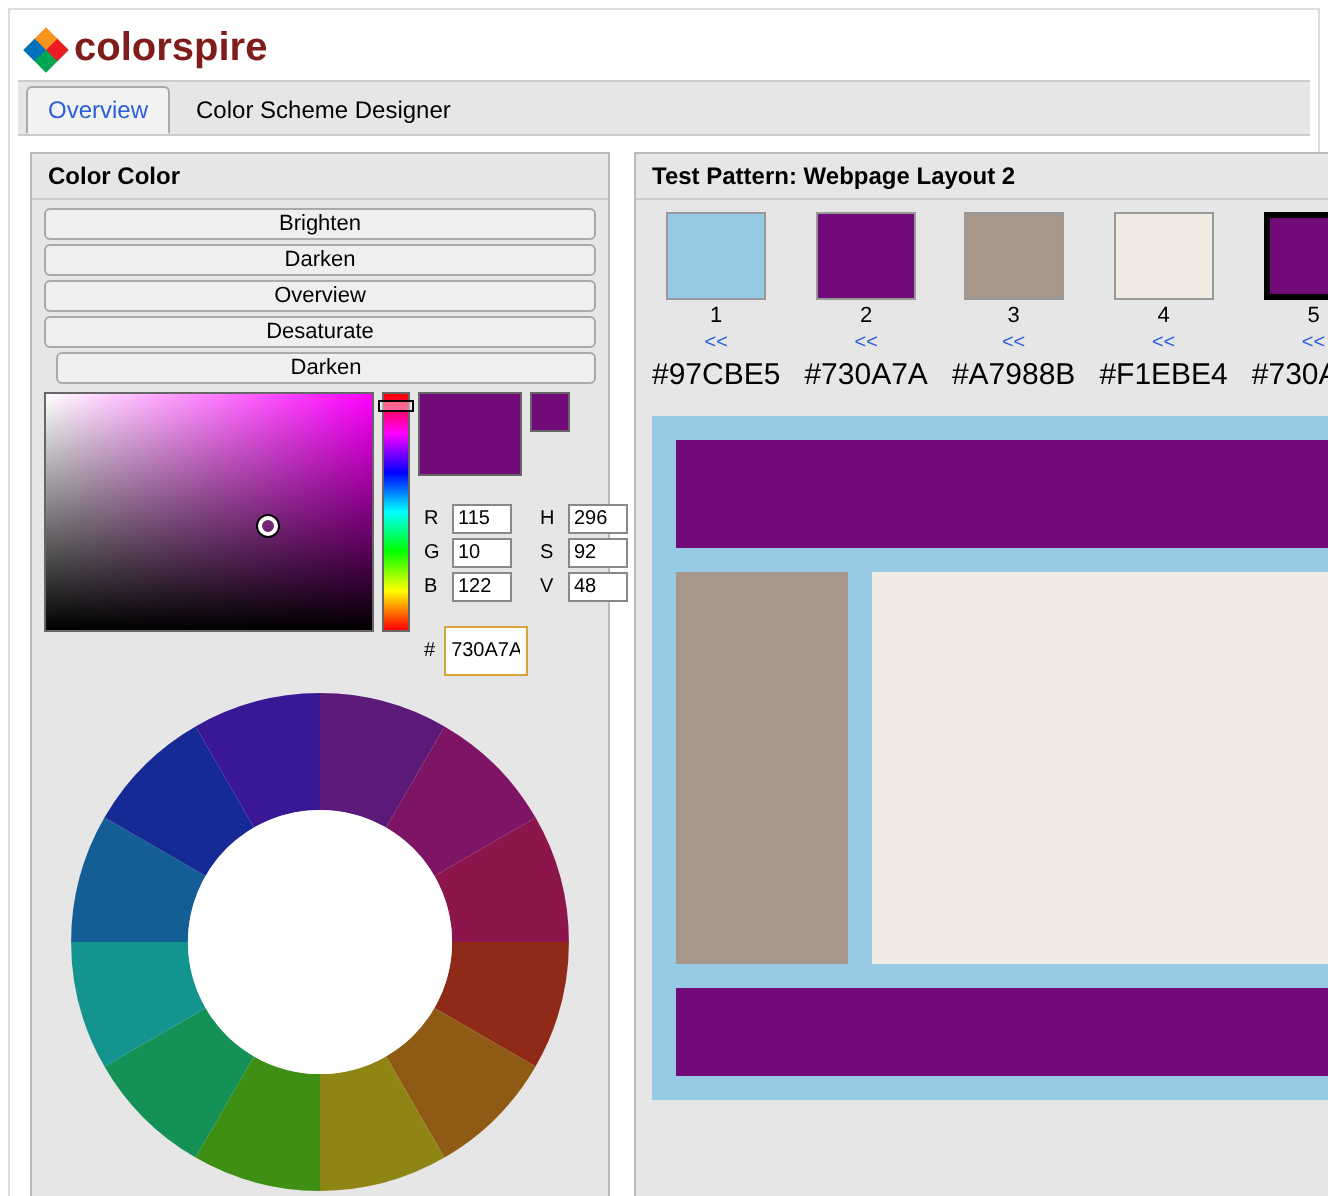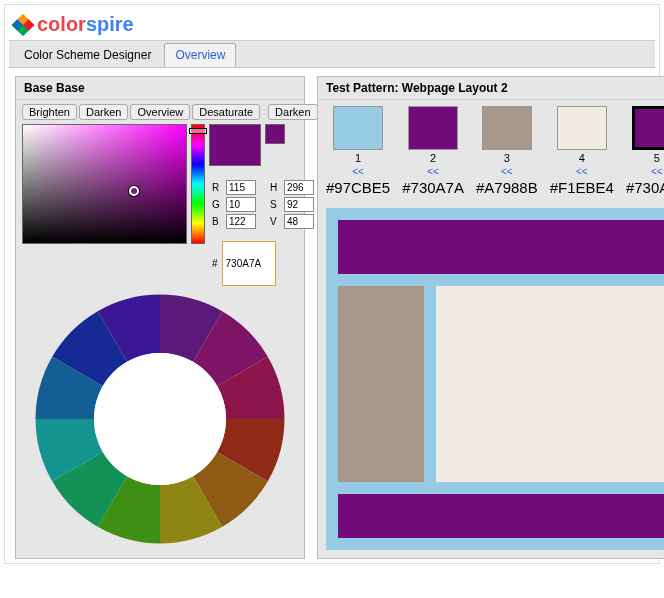--- a/index.html
+++ b/index.html
@@ -9,40 +9,40 @@
 .logo-diamond { width: 16px; height: 16px; transform: rotate(45deg); margin-right: 6px; background: linear-gradient(135deg, #F7941D 0%, #F7941D 50%, #00A651 50%, #00A651 100%); position: relative; }
 .logo-diamond::before { content: ''; position: absolute; width: 50%; height: 50%; right: 0; top: 0; background: #ED1C24; }
 .logo-diamond::after { content: ''; position: absolute; width: 50%; height: 50%; left: 0; bottom: 0; background: #0072BC; }
 .tabbar { background: #e6e6e6; border: 1px solid #ccc; border-left: none; border-right: none; display: flex; gap: 2px; padding: 2px 4px 0 4px; margin-bottom: 8px; }
 .tab { padding: 4px 10px; border: 1px solid transparent; font-size: 12px; cursor: pointer; border-radius: 3px 3px 0 0; }
 .tab.active { background: #f2f2f2; border: 1px solid #aaa; border-bottom: 1px solid #f2f2f2; color: #2b5fd9; }
 .main { display: flex; gap: 12px; padding: 0 6px; }
 .panel { border: 1px solid #bbb; background: #e6e6e6; }
 .panel-header { font-weight: bold; font-size: 12px; padding: 4px 8px; background: #e6e6e6; border-bottom: 1px solid #ccc; }
 .left { width: 290px; }
-.btnrow { display: flex; gap: 2px; padding: 4px 6px; }
+.btnrow { display: flex; gap: 2px; padding: 4px 6px; flex-direction: column; }
 .btn { background: #efefef; border: 1px solid #aaa; border-radius: 3px; padding: 1px 6px; font-size: 11px; cursor: pointer; }
 .picker-row { display: flex; gap: 4px; padding: 0 6px 6px 6px; align-items: flex-start; }
 .sv-box { width: 165px; height: 120px; position: relative; border: 1px solid #666; cursor: crosshair;
   background: linear-gradient(to bottom, rgba(0,0,0,0), #000), linear-gradient(to right, #fff, #f0f); }
 .sv-cursor { position: absolute; width: 10px; height: 10px; border: 2px solid #fff; border-radius: 50%; left: 68%; top: 56%; transform: translate(-50%,-50%); box-shadow: 0 0 0 1px #000; }
 .hue-bar { width: 14px; height: 120px; border: 1px solid #666; cursor: pointer; position: relative;
   background: linear-gradient(to bottom, #f00, #f0f, #00f, #0ff, #0f0, #ff0, #f00); }
 .hue-cursor { position: absolute; left: -3px; top: 3px; width: 18px; height: 6px; border: 1px solid #000; background: rgba(255,255,255,.4); }
 .swatches { display: flex; gap: 4px; }
 .swatch-lg { width: 52px; height: 42px; border: 1px solid #666; }
 .swatch-sm { width: 20px; height: 20px; border: 1px solid #666; }
 .readouts { display: flex; gap: 14px; padding: 4px 6px 2px 196px; margin-top: -74px; margin-bottom: 8px; font-size: 10px; }
 .readouts .col { display: flex; flex-direction: column; gap: 2px; }
 .ro { display: flex; align-items: center; gap: 4px; }
 .ro label { width: 10px; }
 .ro input { width: 30px; font-size: 10px; padding: 1px 2px; border: 1px solid #888; }
 .ro .suffix { width: 8px; }
 .hexrow { padding: 2px 6px; margin-left: 190px; display: flex; gap: 4px; align-items: center; font-size: 10px; }
-.hexrow input { width: 54px; border: 1px solid #d9a23a; padding: 16px 3px; font-size: 10px; }
+.hexrow input { width: 42px; border: 1px solid #d9a23a; padding: 6px 3px; font-size: 10px; }
 .wheel { width: 254px; height: 254px; margin: 4px auto 8px auto; position: relative; }
 .wheel svg { width: 100%; height: 100%; }
 .right { flex: 1; }
 .palette-row { display: flex; gap: 12px; justify-content: space-around; padding: 6px 8px 4px 8px; }
 .palette-item { display: flex; flex-direction: column; align-items: center; gap: 2px; }
 .palette-chip { width: 50px; height: 44px; border: 1px solid #999; cursor: pointer; }
 .palette-chip.selected { border: 3px solid #000; width: 50px; height: 44px; }
 .palette-idx { font-size: 11px; }
 .palette-nav { color: #2b5fd9; font-size: 10px; cursor: pointer; }
 .palette-hex { font-size: 15px; }
@@ -53,32 +53,32 @@
 .pattern-main { flex: 1; height: 196px; }
 .pattern-ftr { height: 44px; }
 </style>
 </head>
 <body>
 
 <div class="wrapper">
   <div class="logo">
     <span class="logo-diamond"></span>
     <span class="logo-text">
-      <span style="color:#ef4444">color</span><span style="color:#3b82f6">spire</span>
+      <span style="color:#7f1d1d">color</span><span style="color:#7f1d1d">spire</span>
     </span>
   </div>
 
   <div class="tabbar">
+    <div class="tab active">Overview</div>
     <div class="tab">Color Scheme Designer</div>
-    <div class="tab active">Overview</div>
   </div>
 
   <div class="main">
     <div class="panel left">
-      <div class="panel-header">Base Base</div>
+      <div class="panel-header">Color Color</div>
       <div class="btnrow">
         <button class="btn">Brighten</button>
         <button class="btn">Darken</button>
         <button class="btn">Overview</button>
         <button class="btn">Desaturate</button>
         <button class="btn" style="margin-left:6px">Darken</button>
       </div>
       <div class="picker-row">
         <div class="sv-box">
           <div class="sv-cursor"></div>

